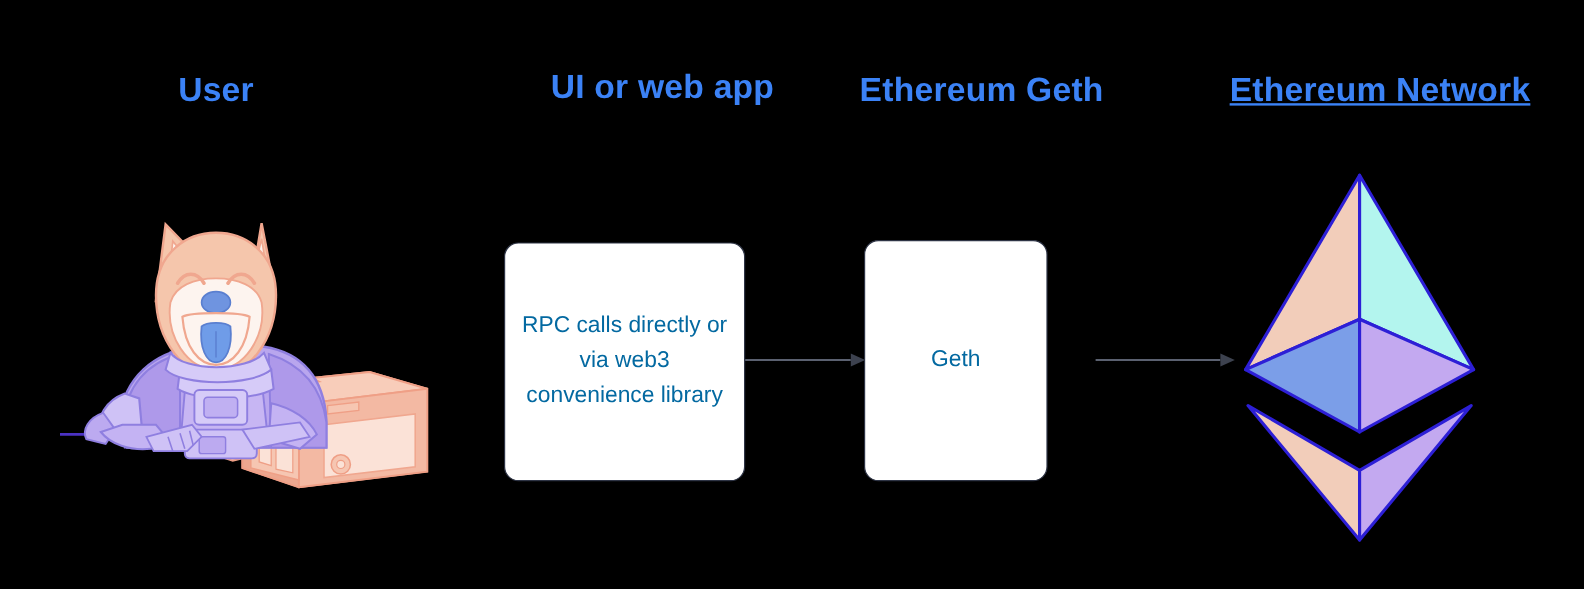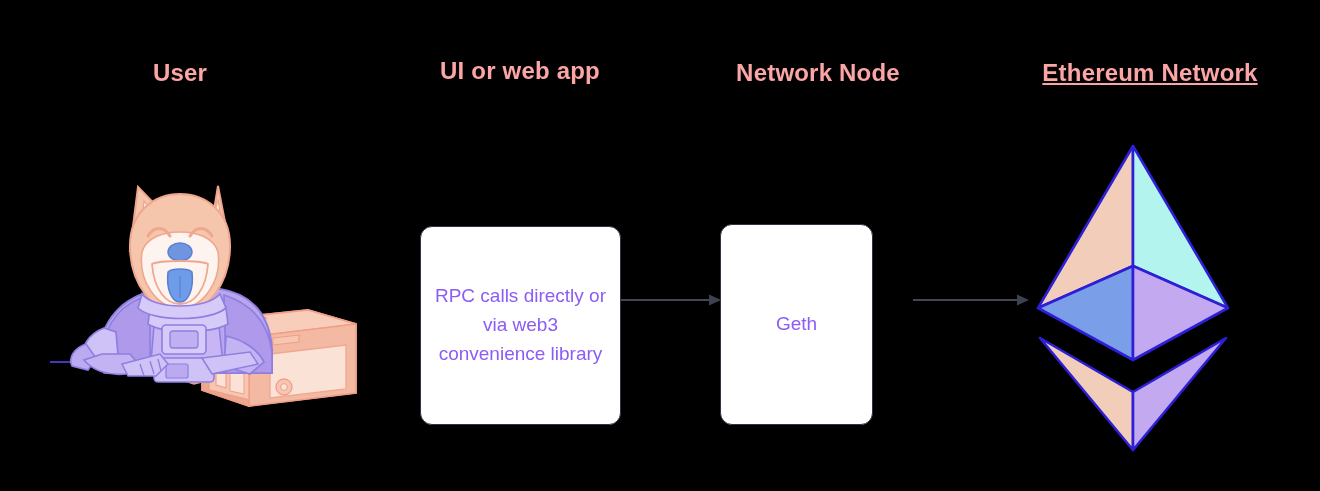--- a/index.html
+++ b/index.html
@@ -17,49 +17,48 @@
     width: 1320px;
     height: 491px;
     background: #000000;
     overflow: hidden;
   }
 
   
   .col-heading {
     position: absolute;
     font-weight: bold;
-    font-size: 24px;
-    color: #fca5a5;
+    font-size: 28px;
+    color: #3b82f6;
     letter-spacing: 0.2px;
     white-space: nowrap;
     text-align: center;
     transform: translateX(-50%);
     line-height: 1;
   }
   #heading-user        { left: 180px;  top: 61px; }
-  #heading-ui          { left: 520px;  top: 59px; text-align: center; }
+  #heading-ui          { left: 552px;  top: 59px; text-align: center; }
   #heading-node        { left: 818px;  top: 61px; }
   #heading-network     { left: 1150px; top: 61px; text-decoration: underline; }
 
   
   .process-box {
     position: absolute;
     background: #ffffff;
     border: 1px solid #2e3445;
     border-radius: 12px;
     box-sizing: border-box;
     display: flex;
     align-items: center;
     justify-content: center;
     text-align: center;
-    color: #8b5cf6;
+    color: #0369a1;
     font-size: 19px;
     line-height: 1.52;
     padding: 5px 12px;
-    margin-top: 24px;
   }
   #box-rpc  { left: 420px; top: 202px; width: 201px; height: 199px; }
   #box-geth { left: 720px; top: 200px; width: 153px; height: 201px; }
 
   
   .connector { position: absolute; height: 12px; }
   .connector svg { display: block; overflow: visible; }
   #arrow-rpc-to-geth { left: 621px; top: 294px; width: 101px; }
   #arrow-geth-to-net { left: 913px; top: 294px; width: 117px; }
 
@@ -82,21 +81,21 @@
 </style>
 </head>
 <body>
 
 <div id="canvas">
 
   <div class="col-heading" id="heading-user">User</div>
 
   <div class="col-heading" id="heading-ui">UI or web app</div>
 
-  <div class="col-heading" id="heading-node">Network Node</div>
+  <div class="col-heading" id="heading-node">Ethereum Geth</div>
 
   <div class="col-heading" id="heading-network">Ethereum Network</div>
 
   <div id="user-illustration">
     <svg width="330" height="245" viewBox="0 0 330 245" xmlns="http://www.w3.org/2000/svg">
       <g>
         <line x1="6" y1="194" x2="120" y2="194" stroke="#4b32c3" stroke-width="2.2"></line>
       </g>
 
       <g>

